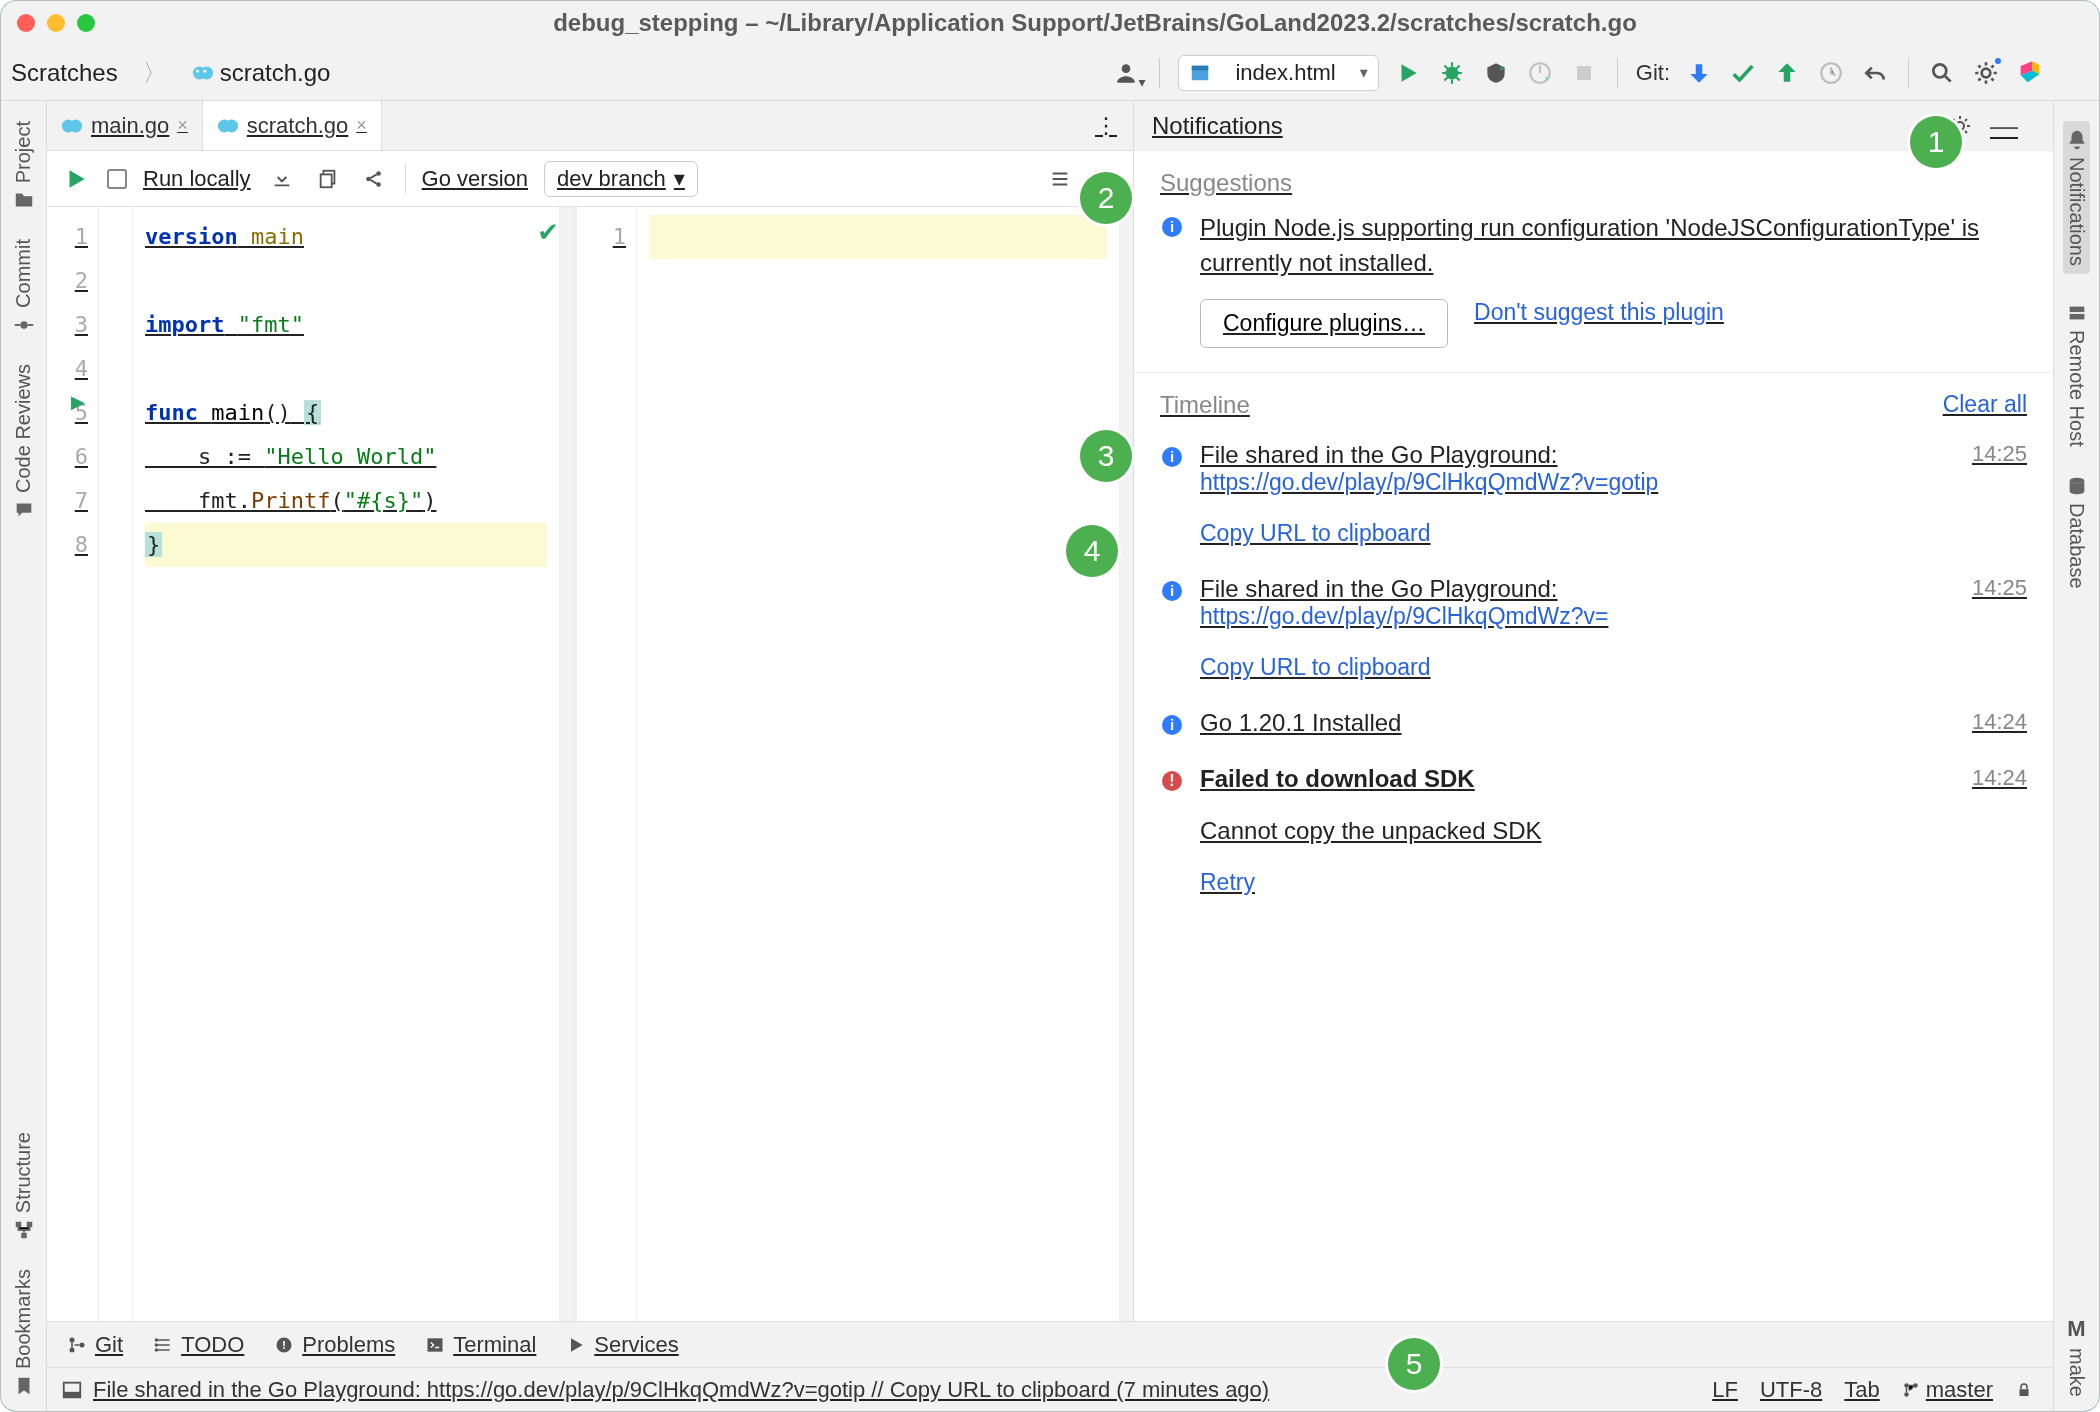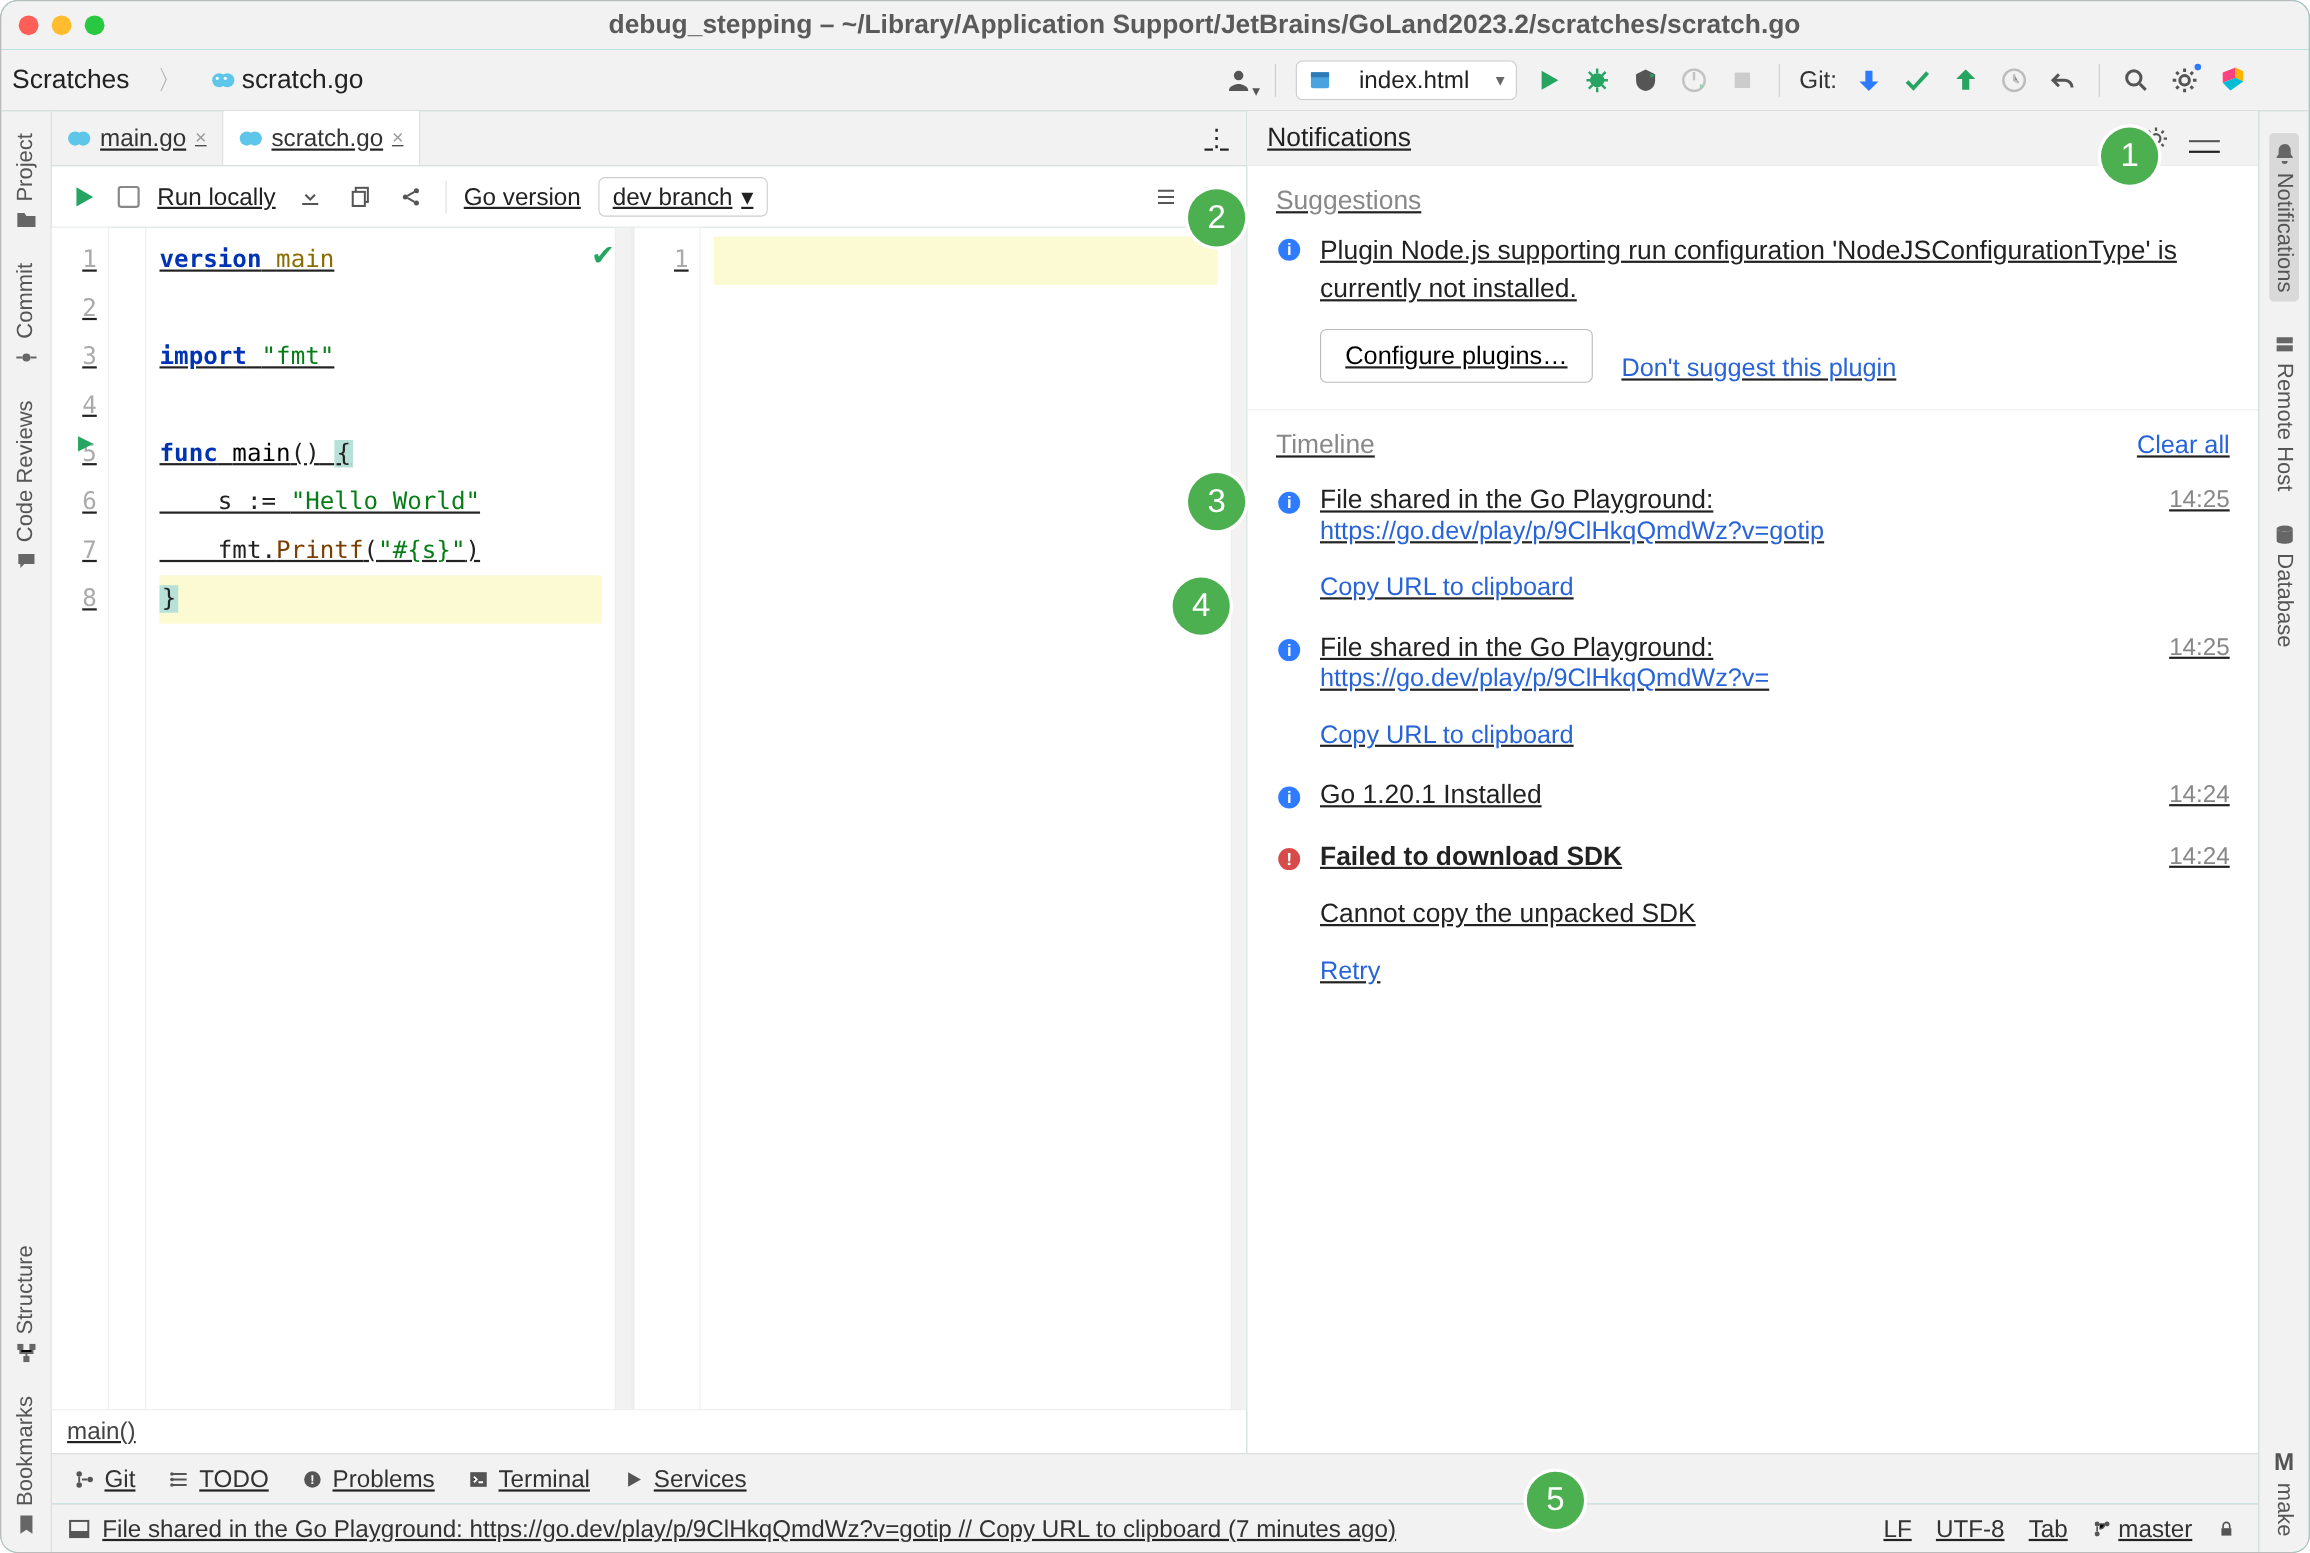--- a/index.html
+++ b/index.html
@@ -86,21 +86,21 @@
   
   .notif-panel { flex:0 0 920px; display:flex; flex-direction:column; background:#fff; border-left:1px solid #ddd;}
   .notif-head { height:50px; display:flex; align-items:center; justify-content:space-between; padding:0 16px 0 18px; border-bottom:1px solid #eee; background:#f2f2f2;}
   .notif-head .actions { display:flex; align-items:center; gap:14px; padding-right:18px;}
   .notif-body { flex:1; overflow:auto; padding:0 0 10px 0;}
   .section-title { color:#888; font-size:24px; padding:18px 22px 10px 26px;}
   .sugg { padding:4px 26px 24px 26px; border-bottom:1px solid #eee;}
   .sugg-row { display:flex; gap:16px; align-items:flex-start;}
   .info-icon { width:24px; height:24px; flex:0 0 24px; margin-top:4px;}
   .sugg-text { font-size:24px; color:#222; line-height:1.45;}
-  .sugg-actions { display:flex; align-items:flex-end; gap:26px; margin-top:18px; margin-left:40px;}
+  .sugg-actions { display:flex; align-items:flex-start; gap:26px; margin-top:18px; margin-left:40px;}
   .btn { border:1px solid #bbb; border-radius:6px; padding:10px 22px; background:#fff; font-size:23px;}
   .link { color:#2864d8; font-size:23px;}
   .timeline-head { display:flex; align-items:center; justify-content:space-between; padding:18px 26px 8px 26px;}
   .timeline-head .section-title{ padding:0;}
   .titem { display:flex; gap:16px; padding:14px 26px; align-items:flex-start;}
   .titem .body { flex:1; font-size:24px;}
   .titem .ts { color:#888; font-size:22px; white-space:nowrap; padding-left:12px;}
   .titem .body .sub { margin-top:24px;}
   .error-icon { width:24px; height:24px; flex:0 0 24px; margin-top:4px;}
   .bold { font-weight:700;}
@@ -383,23 +383,20 @@
             </div>
             <div class="pane right">
               <div class="gutter">
                 <div>1</div>
               </div>
               <div class="code"><span class="line-hl" style="display:inline-block;width:100%;height:44px;">&nbsp;</span></div>
               <div class="caret-strip"></div>
             </div>
           </div>
 
-          <div class="crumbbar">
-            <span>main()</span>
-          </div>
         </div>
 
         <div class="notif-panel">
           <div class="notif-head">
             <span style="font-size:24px;">Notifications</span>
             <div class="actions">
               <span class="iconbtn">
                   <svg viewBox="0 0 24 24" width="24" height="24">
                     <circle cx="12" cy="12" r="4" fill="none" stroke="#555" stroke-width="2"></circle>
                     <path stroke="#555" stroke-width="2" d="M12 2v3M12 19v3M2 12h3M19 12h3M5 5l2 2M17 17l2 2M19 5l-2 2M7 17l-2 2"></path>

